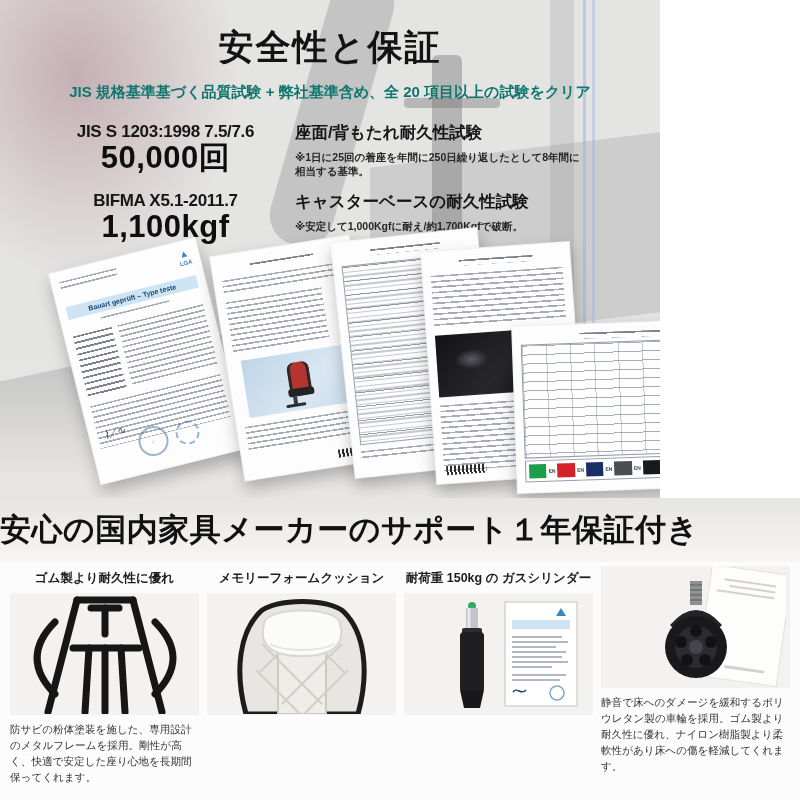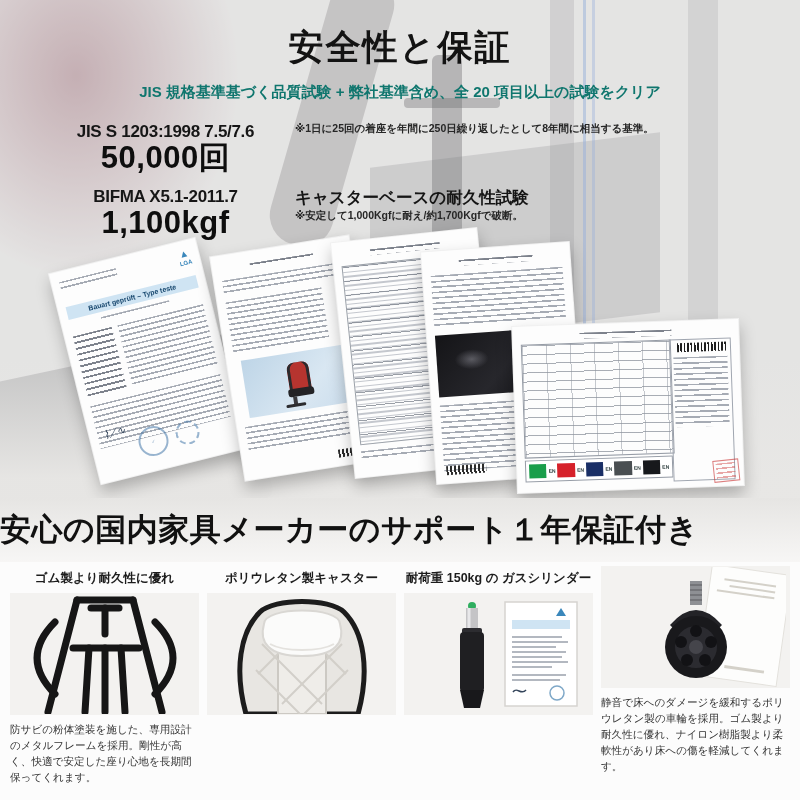--- a/index.html
+++ b/index.html
@@ -1,20 +1,20 @@
 <!DOCTYPE html>
 <html><head>
 <meta charset="utf-8">
 <style>
   html,body{margin:0;padding:0;}
   body{font-family:"Liberation Sans","DejaVu Sans",sans-serif;background:#fff;}
   .page{position:relative;width:800px;height:800px;overflow:hidden;background:#fff;}
 
   
-  .hero{position:relative;width:800px;height:498px;background:#d7d6d5;overflow:hidden;}
+  .hero{position:relative;width:660px;height:498px;background:#d7d6d5;overflow:hidden;}
   .ph{position:absolute;}
   .ph-person{left:-50px;top:-40px;width:300px;height:330px;
     background:radial-gradient(ellipse at 42% 35%,rgba(120,55,70,.5),rgba(120,55,70,0) 66%);}
   .ph-arm{left:300px;top:-30px;width:64px;height:280px;background:rgba(60,55,58,.30);
     border-radius:30px;transform:rotate(16deg);}
   .ph-machine{left:370px;top:150px;width:290px;height:180px;background:rgba(100,100,105,.30);
     transform:skewY(-7deg);}
   .ph-rig{left:432px;top:55px;width:30px;height:280px;background:rgba(45,45,50,.42);border-radius:6px;}
   .ph-rigbar{left:404px;top:98px;width:96px;height:10px;background:rgba(45,45,50,.40);border-radius:4px;}
   .ph-post1{left:550px;top:0;width:24px;height:498px;background:rgba(100,100,106,.26);}
@@ -31,21 +31,21 @@
   .hero-title{margin:0;padding-top:24px;text-align:center;font-size:35px;font-weight:900;
     color:#131313;letter-spacing:2px;}
   .hero-sub{margin-top:12px;text-align:center;font-size:15px;font-weight:700;color:#0f766e;}
 
   .specs{display:grid;grid-template-columns:235px 1fr;column-gap:22px;row-gap:16px;
     margin:20px 70px 0 48px;gap:12px;}
   .spec-std{text-align:center;font-size:17px;font-weight:600;color:#161616;letter-spacing:-.3px;}
   .spec-val{text-align:center;font-size:31px;font-weight:800;color:#0e0e0e;line-height:1.05;
     letter-spacing:.5px;}
   .spec-test{font-size:16.5px;font-weight:700;color:#151515;}
-  .spec-note{font-size:10.5px;font-weight:600;color:#262626;}
+  .spec-note{margin-top:7px;font-size:10.5px;font-weight:600;color:#262626;}
 
   
   .papers{position:absolute;inset:0;z-index:5;}
   .paper{position:absolute;background:#fdfdfd;box-shadow:0 8px 16px rgba(0,0,0,.25);
     border:1px solid rgba(0,0,0,.05);box-sizing:border-box;}
   .tls{background-image:repeating-linear-gradient(to bottom,#a6abb4 0 1.6px,transparent 1.6px 5.4px);}
   .tld{background-image:repeating-linear-gradient(to bottom,#7d828c 0 1.8px,transparent 1.8px 6px);}
 
   .paper-a{left:72px;top:252px;width:152px;height:218px;transform:rotate(-14deg);padding:8px;}
   .pa-logo{position:absolute;top:8px;right:8px;text-align:center;line-height:1;}
@@ -150,20 +150,21 @@
     <div class="hero-content">
       <h1 class="hero-title">安全性と保証</h1>
       <div class="hero-sub">JIS 規格基準基づく品質試験 + 弊社基準含め、全 20 項目以上の試験をクリア</div>
 
       <div class="specs">
         <div>
           <div class="spec-std">JIS S 1203:1998 7.5/7.6</div>
           <div class="spec-val">50,000回</div>
         </div>
         <div>
+          <div class="spec-test">座面/背もたれ耐久性試験</div>
           <div class="spec-note">※1日に25回の着座を年間に250日繰り返したとして8年間に相当する基準。</div>
         </div>
         <div>
           <div class="spec-std">BIFMA X5.1-2011.7</div>
           <div class="spec-val">1,100kgf</div>
         </div>
         <div>
           <div class="spec-test">キャスターベースの耐久性試験</div>
           <div class="spec-note">※安定して1,000Kgfに耐え/約1,700Kgfで破断。</div>
         </div>
@@ -269,21 +270,21 @@
             <path d="M74,54 L70,118"></path>
             <path d="M106,54 L110,118"></path>
             <path d="M90,54 V118"></path>
           </g>
         </svg>
       </div>
       <div class="f-desc">防サビの粉体塗装を施した、専用設計のメタルフレームを採用。剛性が高く、快適で安定した座り心地を長期間保ってくれます。</div>
     </div>
 
     <div class="feature">
-      <div class="f-title">ポリウレタン製キャスター</div>
+      <div class="f-title">メモリーフォームクッション</div>
       <div class="f-img">
         <svg width="180" height="120" viewBox="0 0 180 120">
           <path d="M34,120 C22,76 28,38 48,18 C62,4 118,4 132,18 C152,38 158,76 146,120 Z" fill="#e8e6e2" stroke="#1c1c1c" stroke-width="5"></path>
           <path d="M66,48 C66,44 114,44 114,48 L114,120 H66 Z" fill="#efede9" stroke="#ccc9c3" stroke-width="2"></path>
           <g stroke="#d2cfc9" stroke-width="2" fill="none">
             <path d="M50,50 L110,110"></path>
               <path d="M130,50 L70,110"></path>
             <path d="M44,76 L88,120"></path>
               <path d="M136,76 L92,120"></path>
             <path d="M90,36 L134,80"></path>

